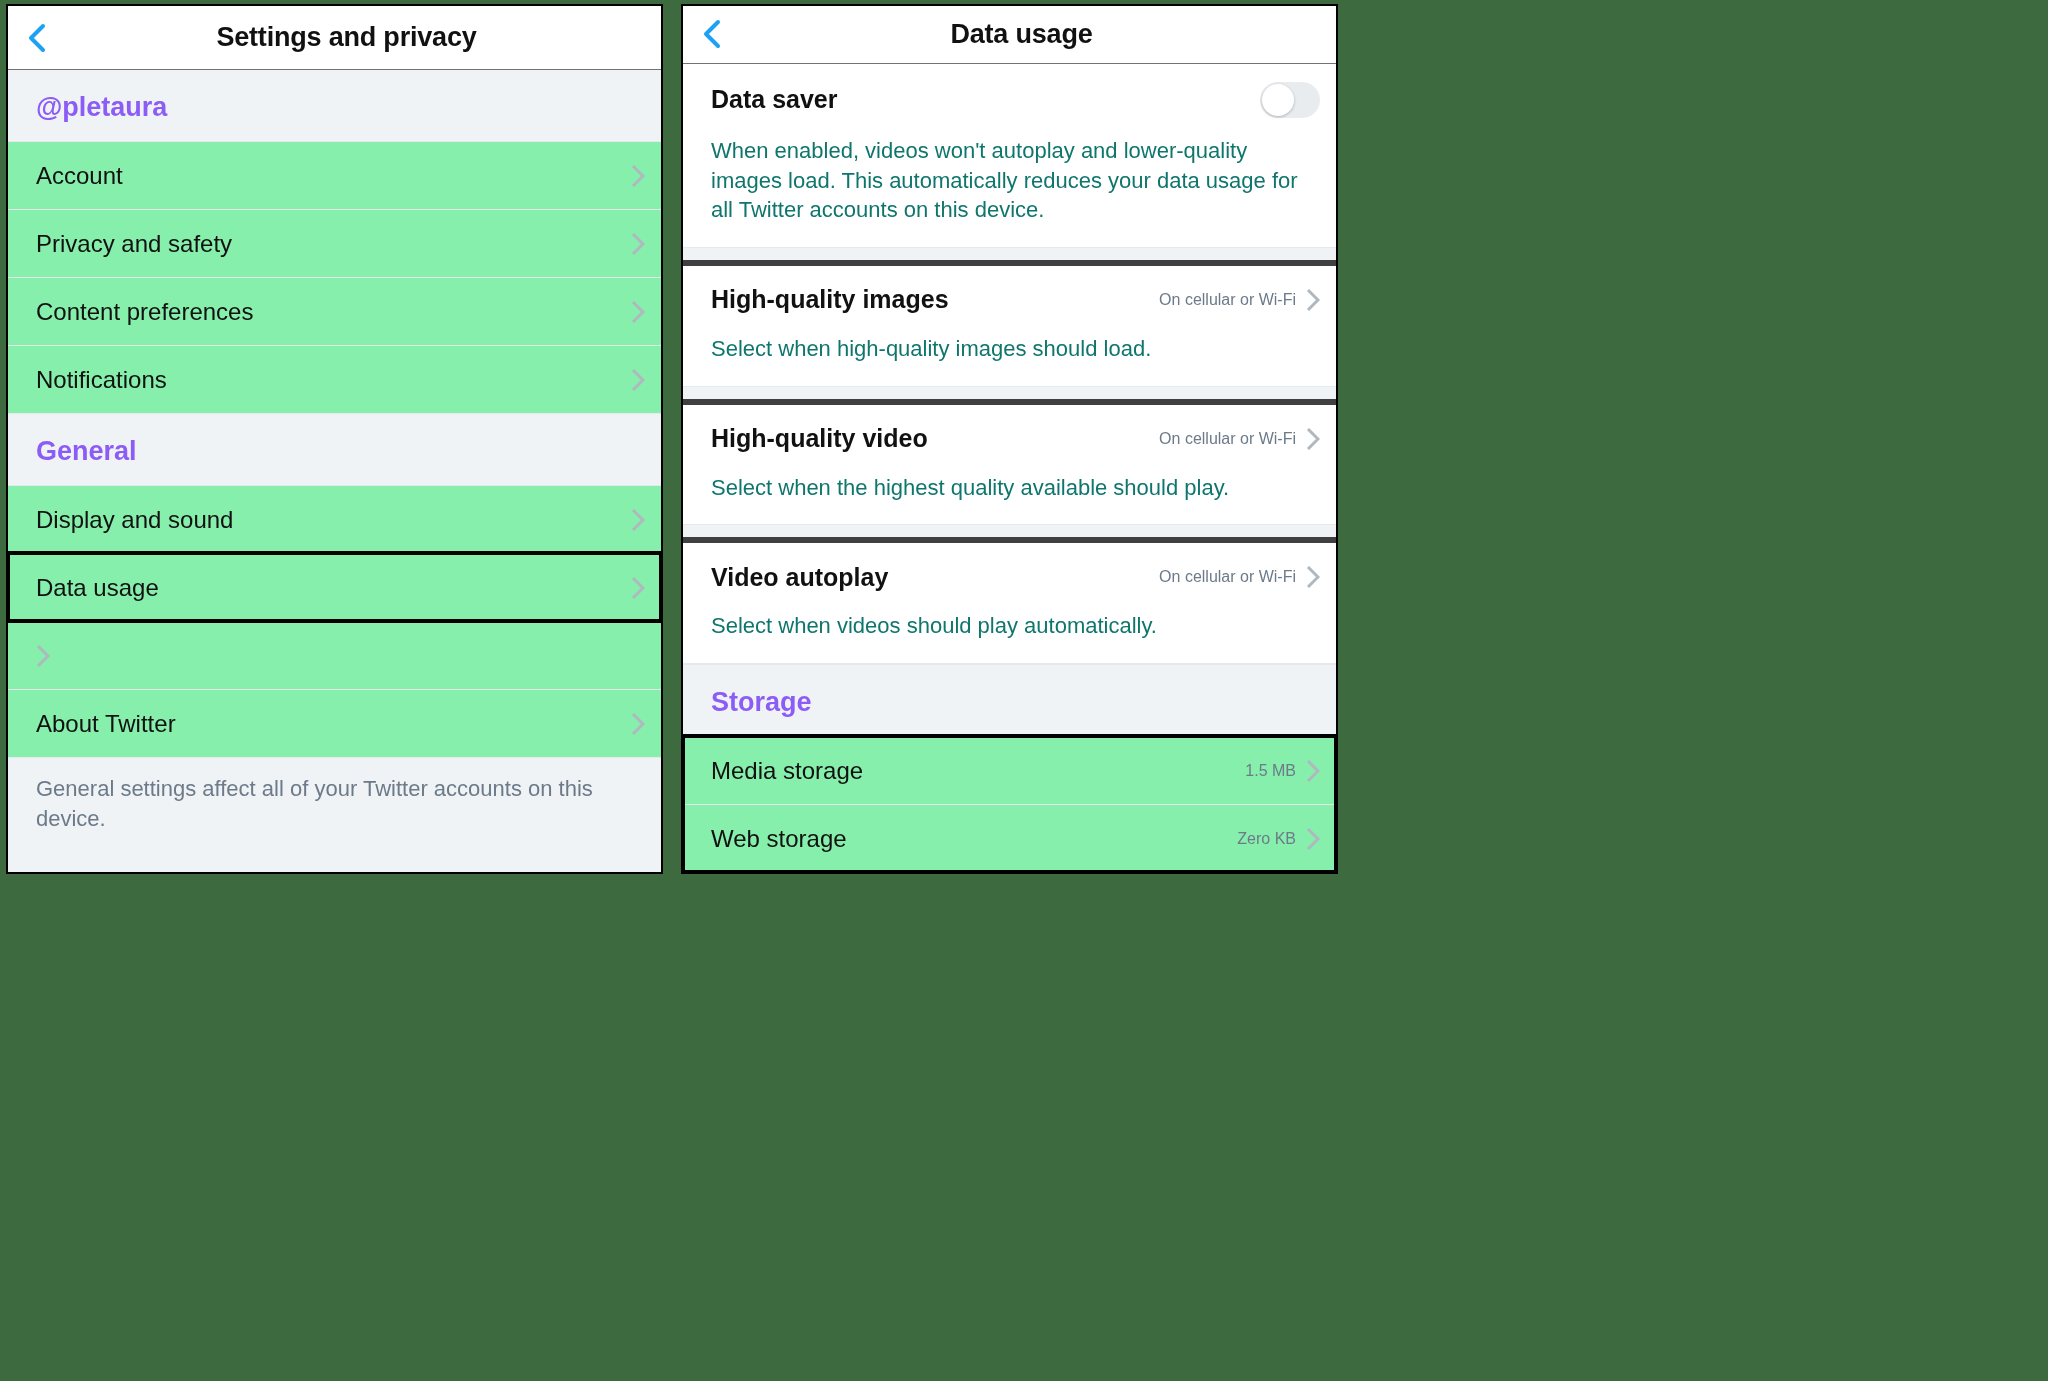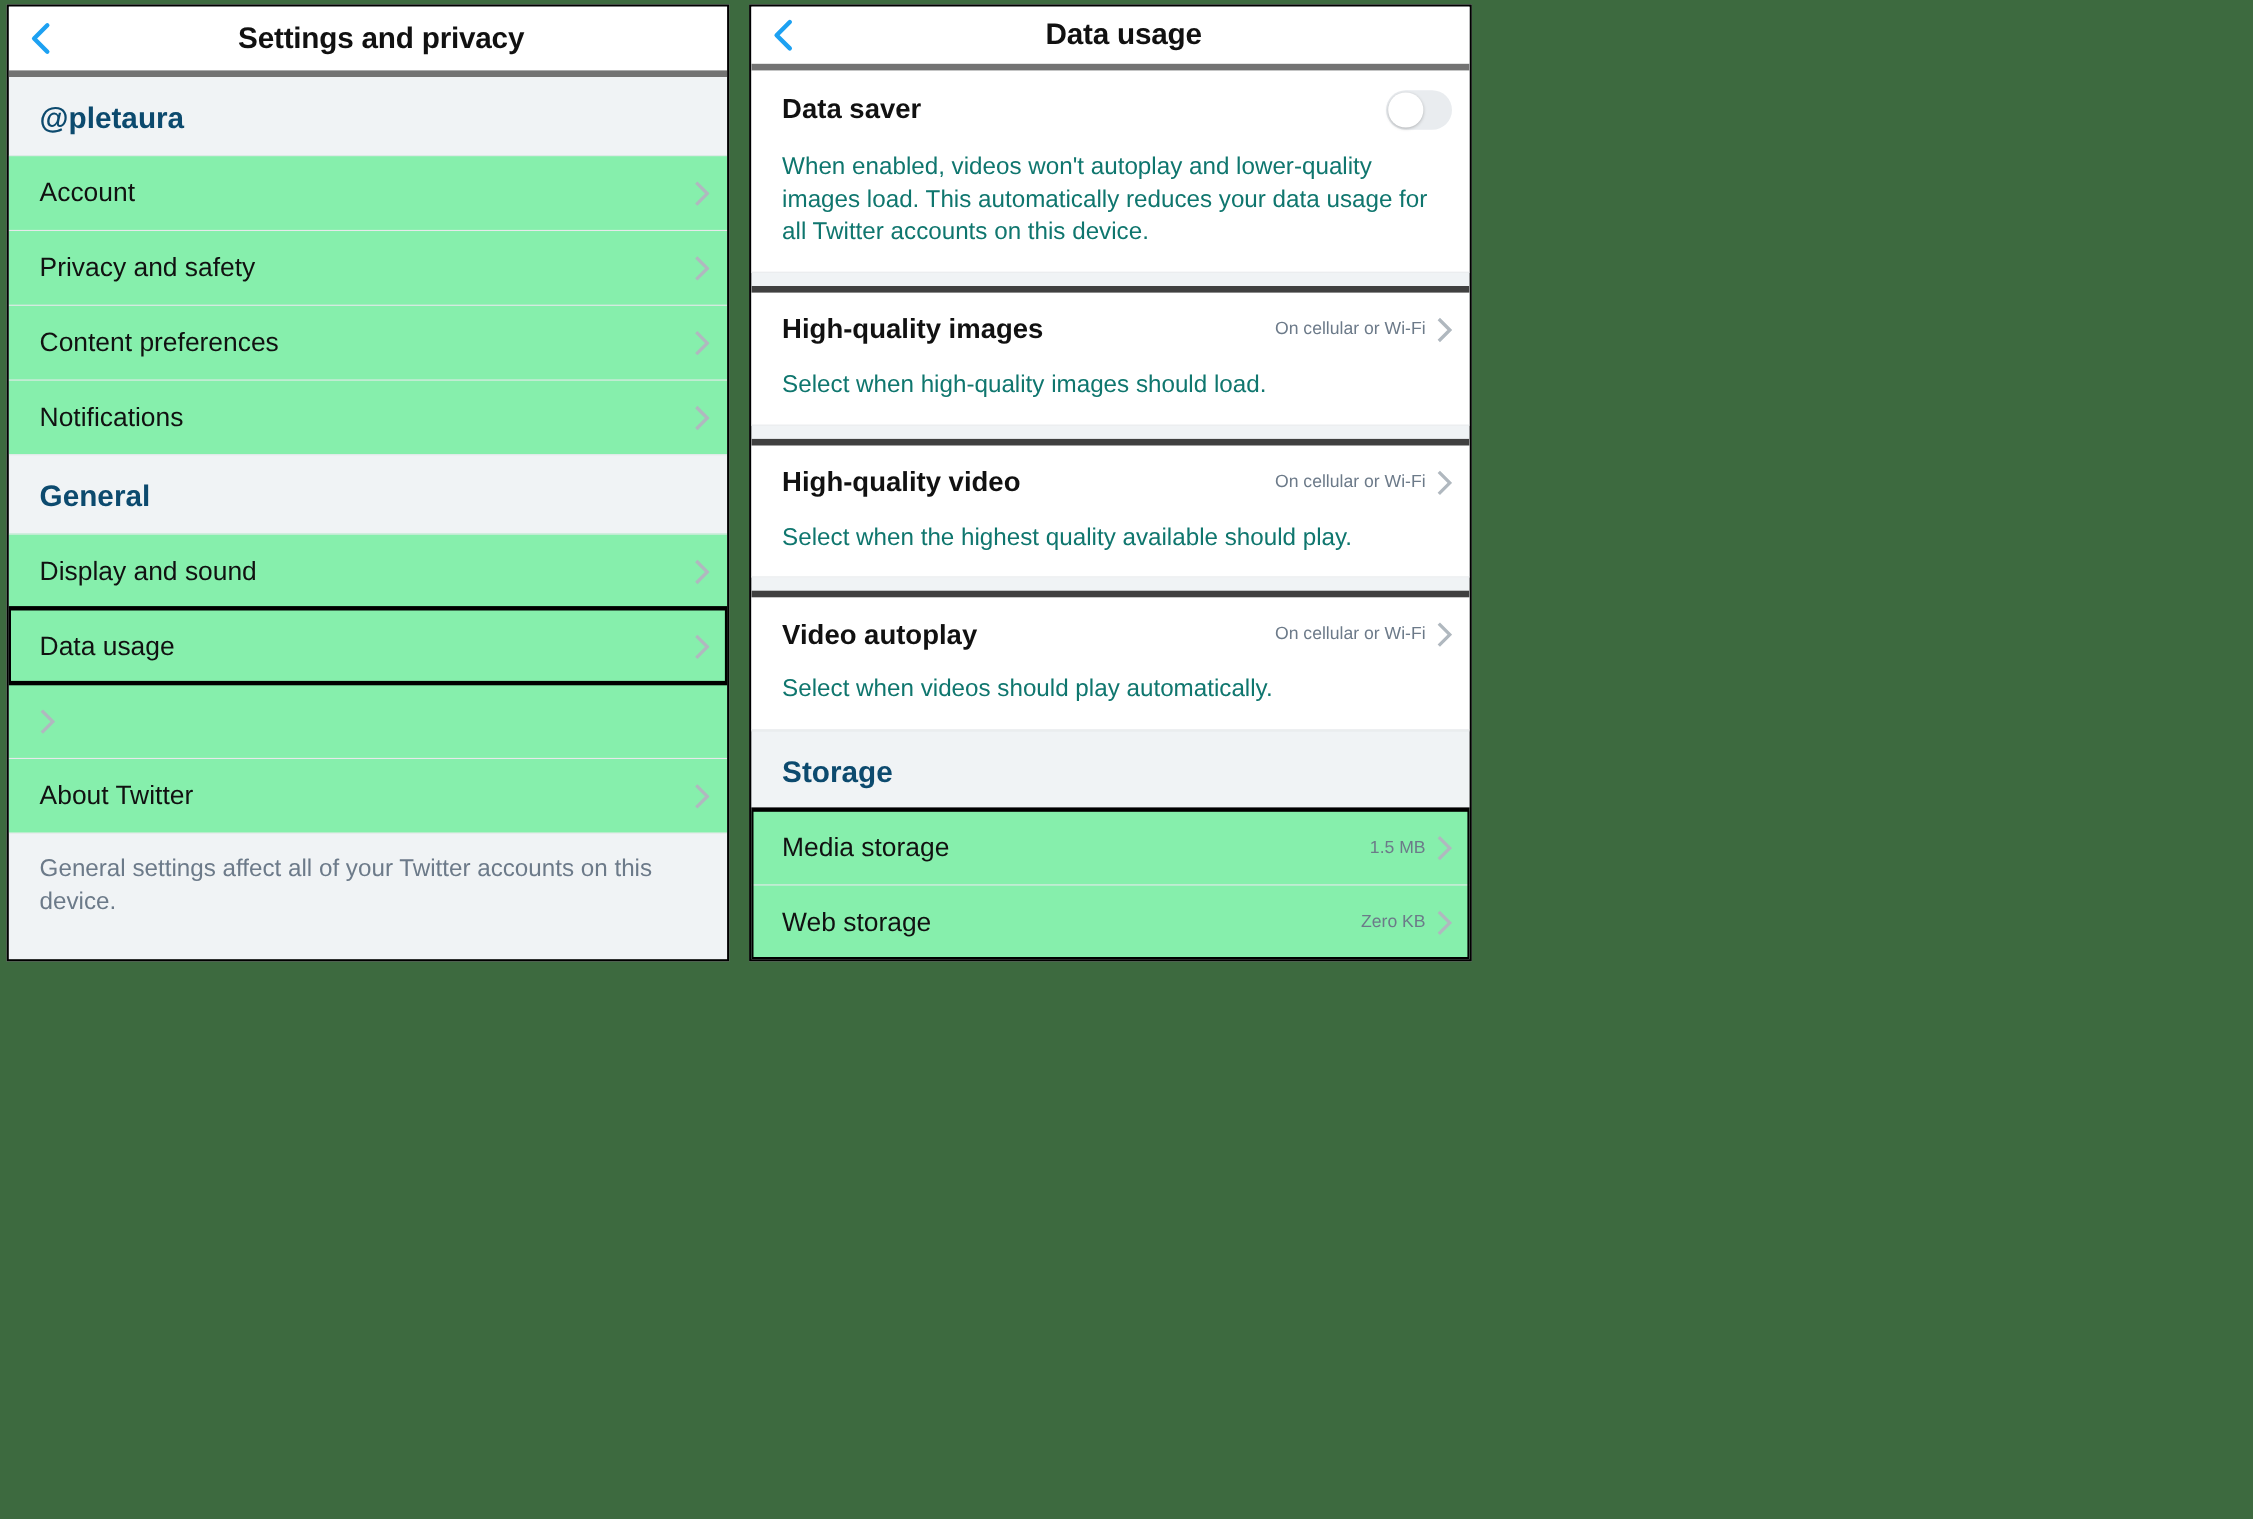--- a/index.html
+++ b/index.html
@@ -20,21 +20,21 @@
     display: flex;
     flex-direction: column;
   }
   
   .navbar {
     background: #fff;
     height: 64px;
     display: flex;
     align-items: center;
     position: relative;
-    border-bottom: 6px solid #737373;
+    border-bottom: 1px solid #737373;
     padding-left: 24px;
   }
   .back {
     position: absolute;
     left: 18px;
     top: 50%;
     transform: translateY(-50%);
     display: flex;
     align-items: center;
     justify-content: center;
@@ -46,21 +46,21 @@
     font-weight: 800;
     font-size: 27px;
     color: #111;
     letter-spacing: -0.2px;
   }
 
   
   .section-header {
     padding: 22px 28px 18px 28px;
     font-weight: 800;
-    color: #0c4a6e;
+    color: #8b5cf6;
     font-size: 27px;
     border-top: 1px solid #e6e9eb;
   }
   .section-header.first { border-top: none; }
 
   .group {
     background: #86efac;
   }
   .row {
     display: flex;

